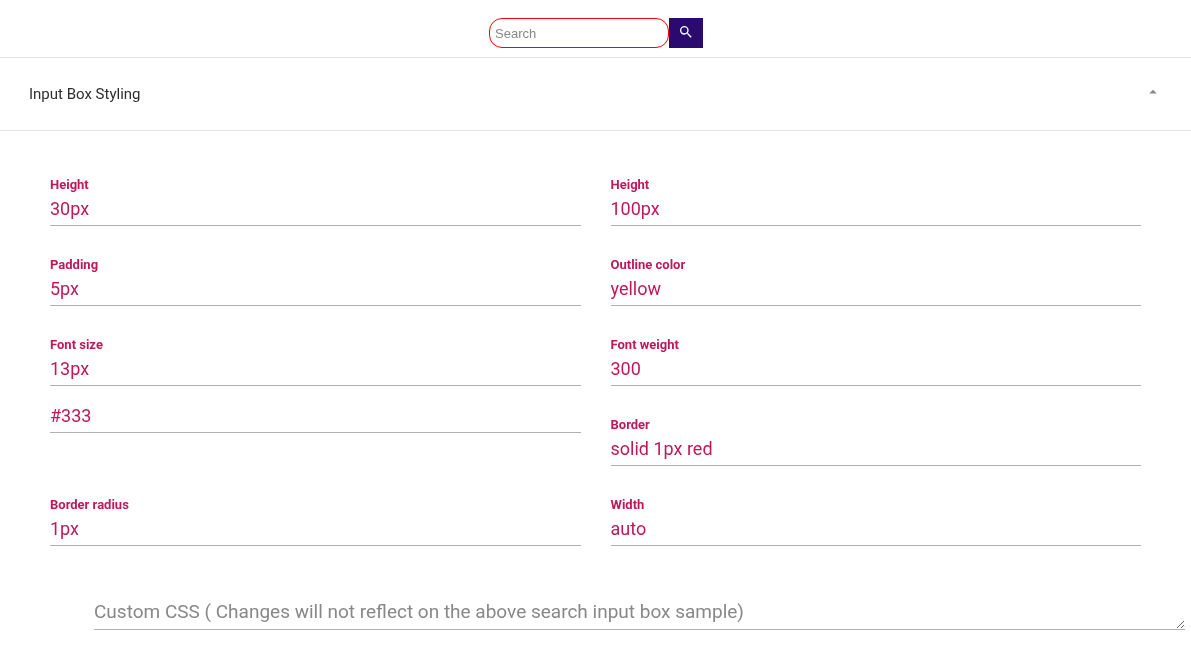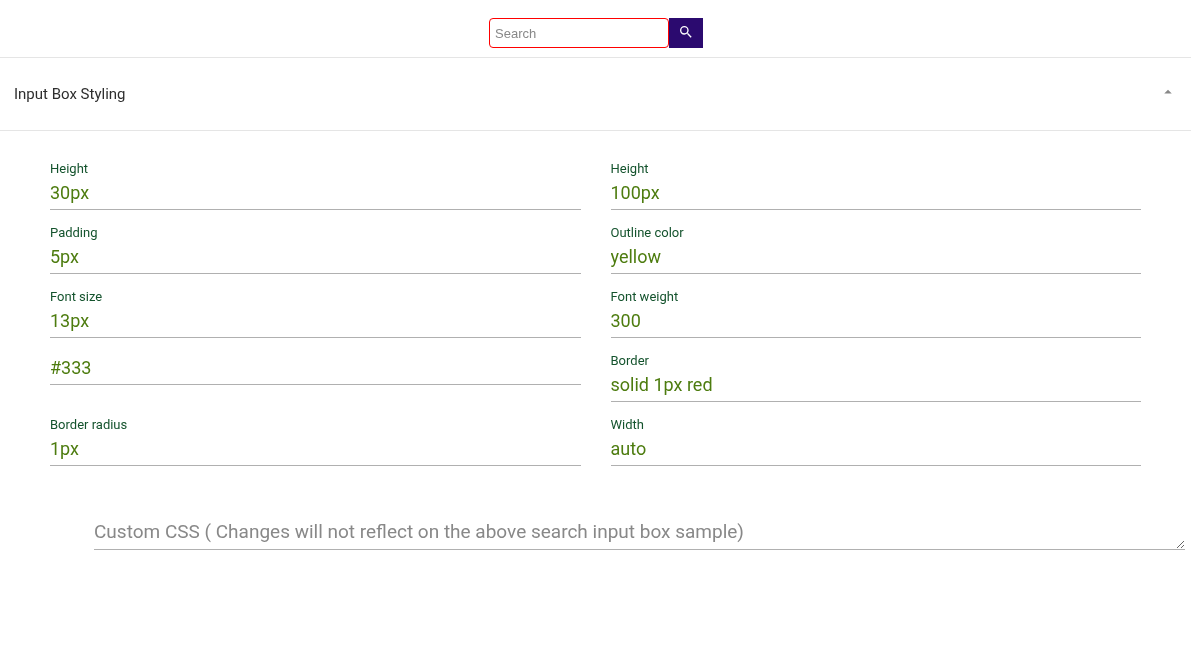--- a/index.html
+++ b/index.html
@@ -26,21 +26,21 @@
     align-items: stretch;
   }
   .search-input {
     width: 180px;
     height: 30px;
     padding: 5px;
     font-size: 13px;
     font-weight: 300;
     color: #333;
     border: 1px solid red;
-    border-radius: 4px;
+    border-radius: 13px;
     outline-color: yellow;
   }
   .search-input::placeholder { color: #888; }
   .search-btn {
     width: 34px;
     height: 30px;
     background: #2b0a6f;
     border: none;
     margin-left: 0px;
     display: flex;
@@ -48,21 +48,21 @@
     justify-content: center;
     cursor: pointer;
   }
   .search-btn svg { fill: #fff; width: 16px; height: 16px; }
 
   
   .panel-header {
     display: flex;
     align-items: center;
     justify-content: space-between;
-    padding: 0 14px;
+    padding: 0 29px;
     height: 73px;
     border-bottom: 1px solid #e5e5e5;
     cursor: pointer;
     gap: 36px;
   }
   .panel-title {
     font-size: 15px;
     color: #2e2e2e;
   }
   .chevron {
@@ -78,31 +78,32 @@
     display: flex;
     gap: 30px;
   }
   .col {
     flex: 1;
     min-width: 0;
     padding-top: 15px;
   }
   .field-label {
     font-size: 13px;
-    color: #14532d;
-    font-weight: 400;
+    color: #be185d;
+    font-weight: 700;
     margin-bottom: 2px;
+    margin-top: 16px;
   }
   .field-input {
     width: 100%;
     border: none;
     border-bottom: 1px solid #b0b0b0;
     background: transparent;
     font-size: 18px;
-    color: #4d7c0f;
+    color: #be185d;
     padding: 4px 0 6px 0;
     outline: none;
     font-family: inherit;
   }
 
   .custom-css-wrap {
     padding-top: 50px;
   }
   .custom-css {
     width: 100%;

